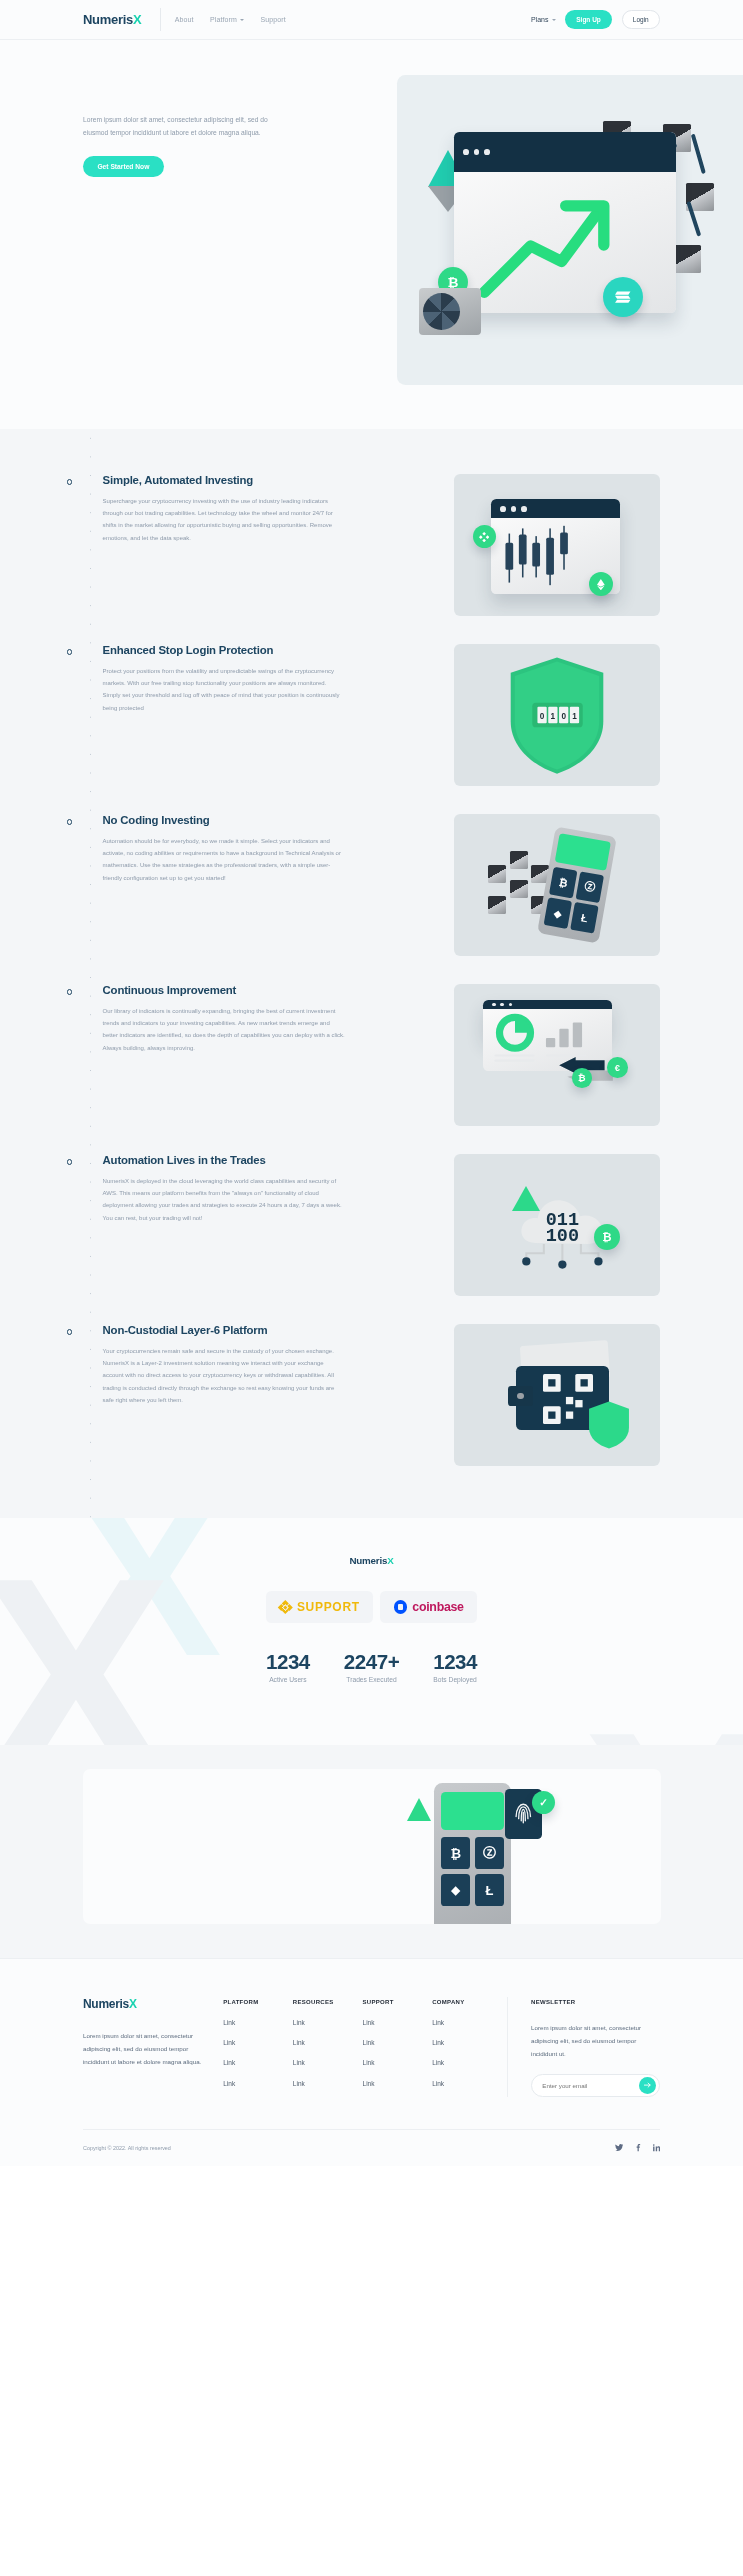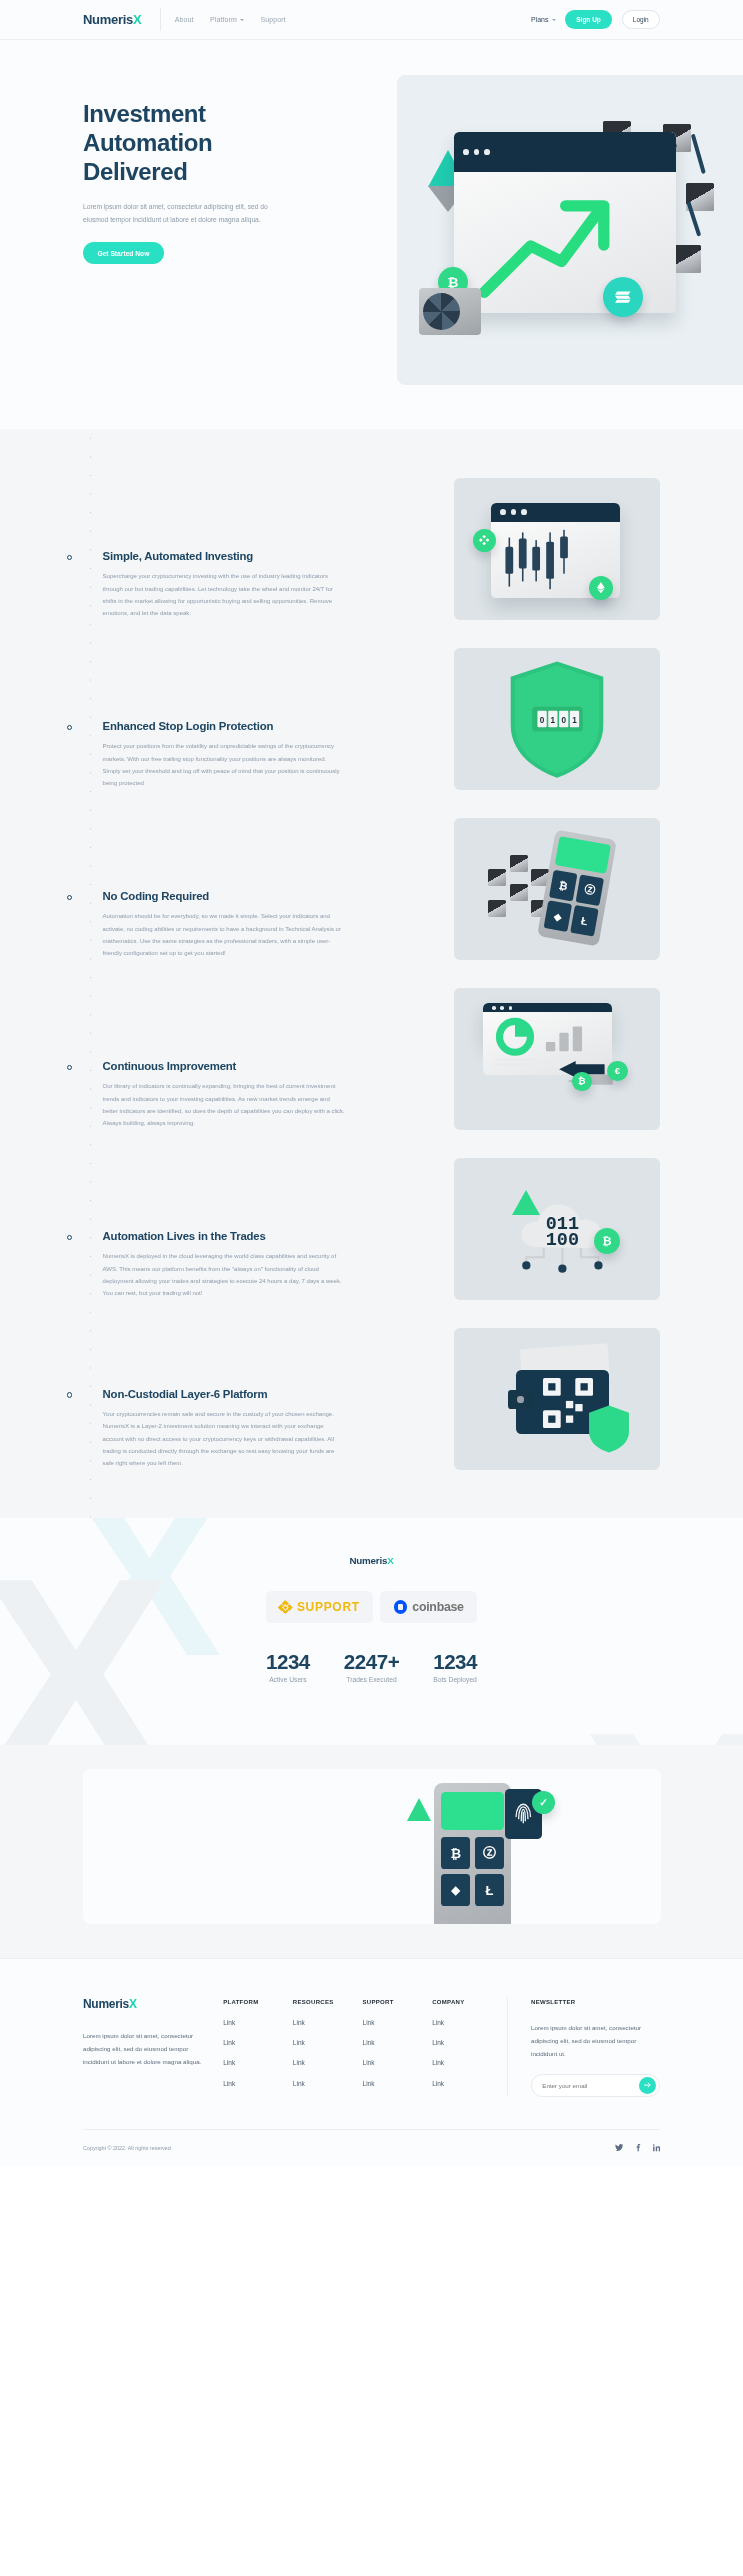--- a/index.html
+++ b/index.html
@@ -89,21 +89,21 @@
   }
 
   
   .features{width:743px;background:#f4f6f8;padding:33px 0 36px 0;position:relative;}
   .dots-rail{
     position:absolute;left:88px;top:0;bottom:0;width:5.2px;
     background-image:radial-gradient(circle, #b9c3cd 0.8px, transparent 0.9px);
     background-size:5.2px 18.6px;background-position:center top;opacity:.85;
   }
   .feature{
-    width:743px;display:flex;align-items:flex-end;
+    width:743px;display:flex;align-items:flex-start;
     padding:12.4px 83px;min-height:170px;
   }
   .feature-text{width:289px;padding-left:19.6px;position:relative;}
   .ring{
     position:absolute;left:-16.5px;top:4.6px;width:5.7px;height:5.7px;border-radius:50%;
     border:1.3px solid #1d4561;background:#f4f6f8;
   }
   .feature h2{font-size:11.4px;font-weight:700;color:#1d4561;letter-spacing:-0.2px;}
   .feature p{margin-top:8.3px;font-size:6px;line-height:2.05;color:#8e9bab;max-width:243px;}
   .feature-art{
@@ -142,21 +142,21 @@
     position:absolute;left:3.9px;top:3.9px;width:4.6px;height:4.6px;background:#f0b90b;
     transform:rotate(45deg);box-shadow:inset 0 0 0 1px #f2f4f7;
   }
   .binance-word{font-size:12px;font-weight:700;color:#f0b90b;letter-spacing:0.7px;}
   .cb-mark{
     width:13.4px;height:13.4px;border-radius:50%;background:#0052ff;position:relative;
   }
   .cb-mark:after{
     content:"";position:absolute;left:4.1px;top:4.1px;width:5.2px;height:5.2px;border-radius:1px;background:#f2f4f7;
   }
-  .cb-word{font-size:12.4px;font-weight:600;color:#737373;letter-spacing:-0.3px;}
+  .cb-word{font-size:12.4px;font-weight:600;color:#be185d;letter-spacing:-0.3px;}
   .stats{margin-top:27px;display:flex;justify-content:center;gap:34px;}
   .stat{text-align:center;}
   .stat .num{font-size:20.6px;font-weight:700;color:#1d4561;letter-spacing:-0.5px;}
   .stat .lbl{margin-top:2.1px;font-size:6.7px;color:#8e9bab;}
 
   
   .cta-wrap{width:743px;background:#f4f6f8;padding:24px 83px 34px 83px;}
   .cta{
     width:578px;height:155px;background:#fbfcfd;border-radius:7.2px;
     display:flex;align-items:center;position:relative;overflow:hidden;
@@ -224,21 +224,20 @@
           <span>Plans</span>
           <i class="caret"></i>
         </div>
       <button class="btn-signup">Sign Up</button>
       <button class="btn-login">Login</button>
     </div>
   </div>
 
   <div class="hero">
     <div class="hero-text">
-      <h1>Investment Automation Delivered</h1>
       <p>Lorem ipsum dolor sit amet, consectetur adipiscing elit, sed do eiusmod tempor incididunt ut labore et dolore magna aliqua.</p>
       <button class="btn-hero">Get Started Now</button>
     </div>
     <div class="hero-art">
 
       <div class="hexcube" style="left:206px;top:46px;"></div>
       <div class="hexcube" style="left:266px;top:49px;"></div>
       <div class="hexcube" style="left:289px;top:108px;"></div>
       <div class="hexcube" style="left:276px;top:170px;"></div>
       <div style="position:absolute;left:223px;top:66px;width:57px;height:3.6px;background:#20455e;border-radius:2.1px;transform:rotate(6deg);"></div>
@@ -348,21 +347,21 @@
             <text x="213" y="145" font-size="16" font-family="Liberation Sans, sans-serif" font-weight="700" fill="#1d2b33" text-anchor="middle">0</text>
             <text x="234" y="145" font-size="16" font-family="Liberation Sans, sans-serif" font-weight="700" fill="#1d2b33" text-anchor="middle">1</text>
           </g>
         </svg>
       </div>
     </div>
 
     <div class="feature">
       <div class="feature-text">
         <span class="ring"></span>
-        <h2>No Coding Required</h2>
+        <h2>No Coding Investing</h2>
         <p>Automation should be for everybody, so we made it simple. Select your indicators and activate, no coding abilities or requirements to have a background in Technical Analysis or mathematics. Use the same strategies as the professional traders, with a simple user-friendly configuration set up to get you started!</p>
       </div>
       <div class="feature-art">
         <div class="hexcube" style="left:34px;top:51px;width:17.5px;height:17.5px;"></div>
         <div class="hexcube" style="left:56px;top:37px;width:17.5px;height:17.5px;"></div>
         <div class="hexcube" style="left:77px;top:51px;width:17.5px;height:17.5px;"></div>
         <div class="hexcube" style="left:56px;top:66px;width:17.5px;height:17.5px;"></div>
         <div class="hexcube" style="left:34px;top:82px;width:17.5px;height:17.5px;"></div>
         <div class="hexcube" style="left:77px;top:82px;width:17.5px;height:17.5px;"></div>
         <div style="position:absolute;left:92px;top:16.5px;width:62px;height:108px;background:linear-gradient(160deg,#c7cacd,#a7abaf);border-radius:7.2px;transform:rotate(10deg);">

